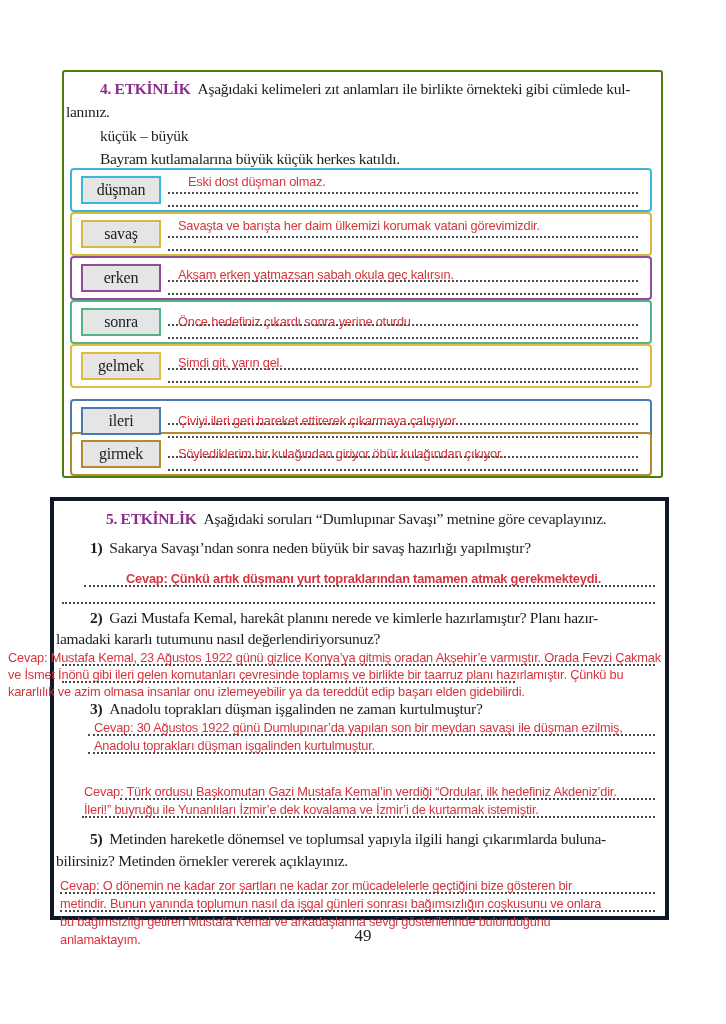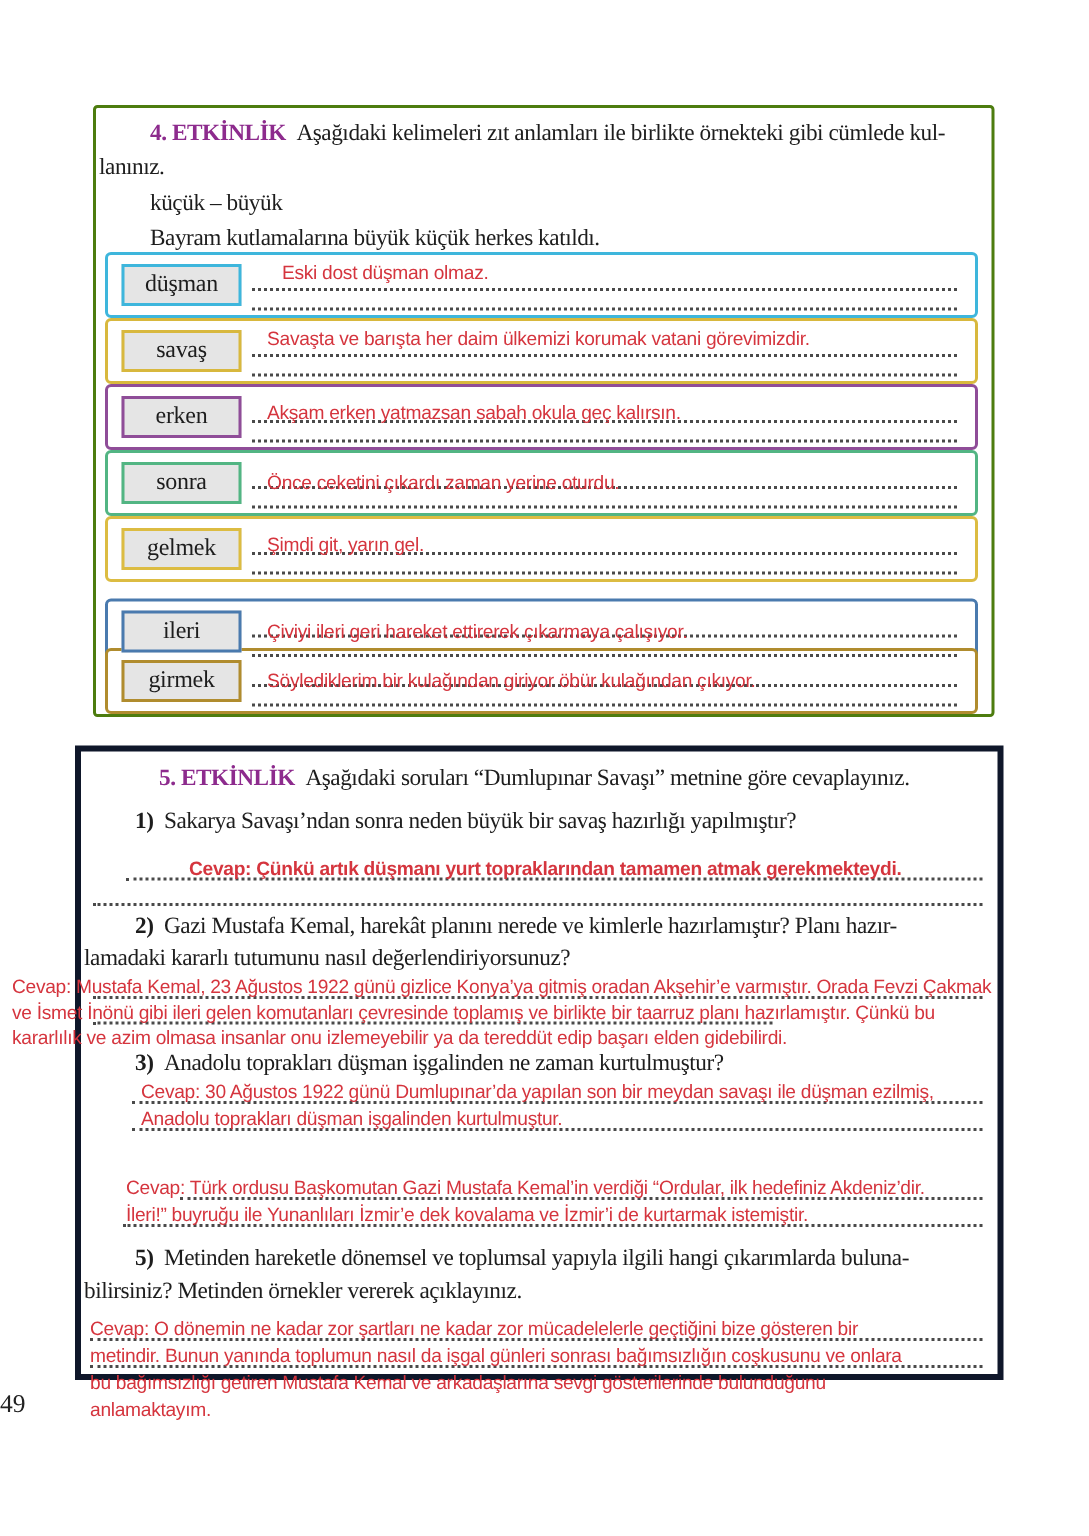--- a/index.html
+++ b/index.html
@@ -22,21 +22,21 @@
   .word-row{position:absolute;left:6px;width:578px;height:40px;
             border:2px solid var(--c,#999);border-radius:4px;background:#fff;}
   .word-box{position:absolute;left:9px;top:6px;width:76px;height:24px;
             border:2px solid var(--c,#999);display:flex;align-items:center;
             justify-content:center;font-size:16px;letter-spacing:-0.2px;background:#e5e5e5;z-index:2;}
   .word-row .d1{left:96px;right:12px;top:22px;}
   .word-row .d2{left:96px;right:12px;top:35px;}
   .row-ans{left:106px;top:4px;}
   .row-ans.mid{top:12px;}
   .row-ans.low{top:9px;}
-  .pageno{position:absolute;left:0;right:0;top:926px;
+  .pageno{position:absolute;left:0;right:0;top:926px;text-align:center;
           font-size:17px;color:#222;z-index:1;}
 </style>
 </head>
 <body>
 
 <div class="page">
 
   <section class="box4">
     <div class="qline" style="left:36px;top:8px;">
       <span class="etk">4. ETKİNLİK</span><span>Aşağıdaki kelimeleri zıt anlamları ile birlikte örnekteki gibi cümlede kul-</span>
@@ -71,21 +71,21 @@
       <div class="dl d2"></div>
       <div class="red row-ans">Savaşta ve barışta her daim ülkemizi korumak vatani görevimizdir.</div>
     </div>
 
     <div class="word-row" style="top: 228px; --c: #52b583;">
       <div class="word-box">
           <span>sonra</span>
         </div>
       <div class="dl d1"></div>
       <div class="dl d2"></div>
-      <div class="red row-ans mid">Önce ceketini çıkardı zaman yerine oturdu.</div>
+      <div class="red row-ans mid">Önce hedefiniz çıkardı sonra yerine oturdu.</div>
     </div>
 
     <div class="word-row" style="top: 272px; --c: #dcbc42;">
       <div class="word-box">
           <span>gelmek</span>
         </div>
       <div class="dl d1"></div>
       <div class="dl d2"></div>
       <div class="red row-ans low">Şimdi git, yarın gel.</div>
     </div>

